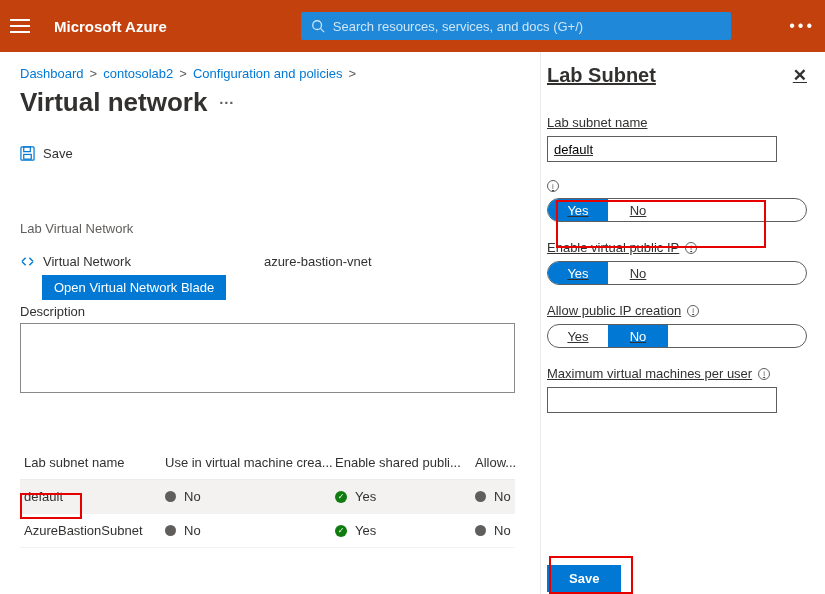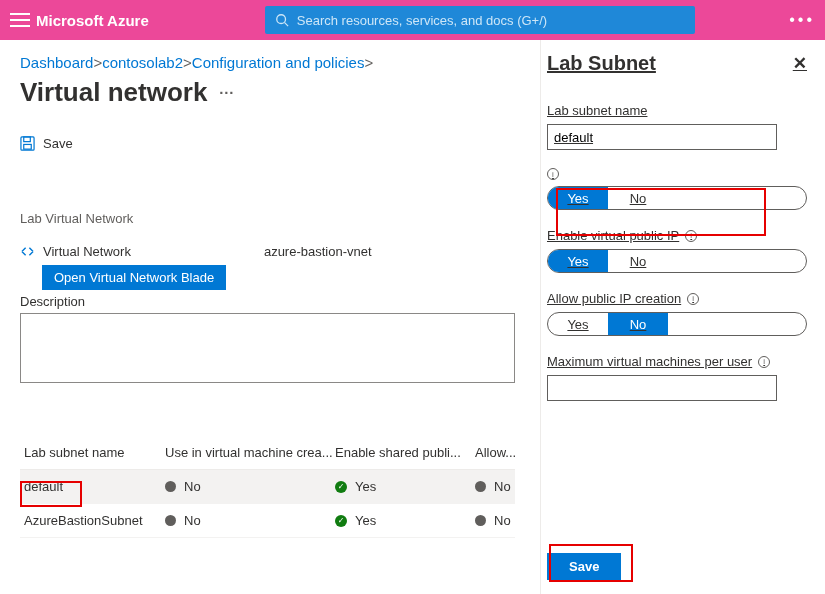--- a/index.html
+++ b/index.html
@@ -1,33 +1,33 @@
 <!DOCTYPE html>
 <html><head>
 <meta charset="utf-8">
 <style>
 * { box-sizing: border-box; margin: 0; padding: 0; font-family: "Segoe UI", Arial, sans-serif; }
 body { width: 825px; height: 594px; overflow: hidden; background: #fff; font-size: 13px; color: #323130; }
 
 
-.topbar { height: 40px; background: #ec4899; color: #fff; display: flex; align-items: center; padding: 0 10px; gap: 6px; }
+.topbar { height: 52px; background: #c2410c; color: #fff; display: flex; align-items: center; padding: 0 10px; gap: 24px; }
 .hamburger { width: 20px; height: 14px; position: relative; cursor: pointer; }
 .hamburger span, .hamburger::before, .hamburger::after { content: ""; position: absolute; left: 0; width: 100%; height: 2px; background: #fff; }
 .hamburger::before { top: 0; } .hamburger span { top: 6px; } .hamburger::after { top: 12px; }
 .brand { font-weight: 600; font-size: 15px; white-space: nowrap; }
 .search { flex: 0 0 430px; margin-left: 110px; height: 28px; background: #1f88d8; border-radius: 2px; display: flex; align-items: center; padding: 0 10px; gap: 8px; color: #cde6f7; }
 .searchicon { width: 14px; height: 14px; }
 .search input { flex: 1; background: transparent; border: none; outline: none; color: #fff; font-size: 13px; }
 .search input::placeholder { color: #cde6f7; }
 .dots { margin-left: auto; letter-spacing: 3px; font-size: 16px; cursor: pointer; }
 
 
 .main { position: relative; width: 825px; height: 554px; }
 .left { position: absolute; left: 0; top: 0; width: 540px; padding: 14px 20px; }
-.breadcrumb { color: #0078d4; font-size: 15px; display: flex; align-items: center; }
+.breadcrumb { color: #0078d4; font-size: 13px; display: flex; gap: 6px; align-items: center; }
 .breadcrumb span.sep { color: #605e5c; }
 .title { font-size: 26px; font-weight: 600; margin-top: 6px; display: flex; align-items: center; gap: 12px; }
 .titledots { font-size: 15px; color: #605e5c; cursor: pointer; }
 
 .savebar { margin-top: 28px; display: flex; align-items: center; gap: 8px; color: #323130; font-size: 13px; }
 .saveicon { width: 15px; height: 15px; }
 
 .section-label { margin-top: 60px; color: #605e5c; font-size: 13px; }
 .vnetrow { margin-top: 18px; display: flex; align-items: center; gap: 8px; font-size: 13px; }
 .vneticon { width: 15px; height: 15px; }

